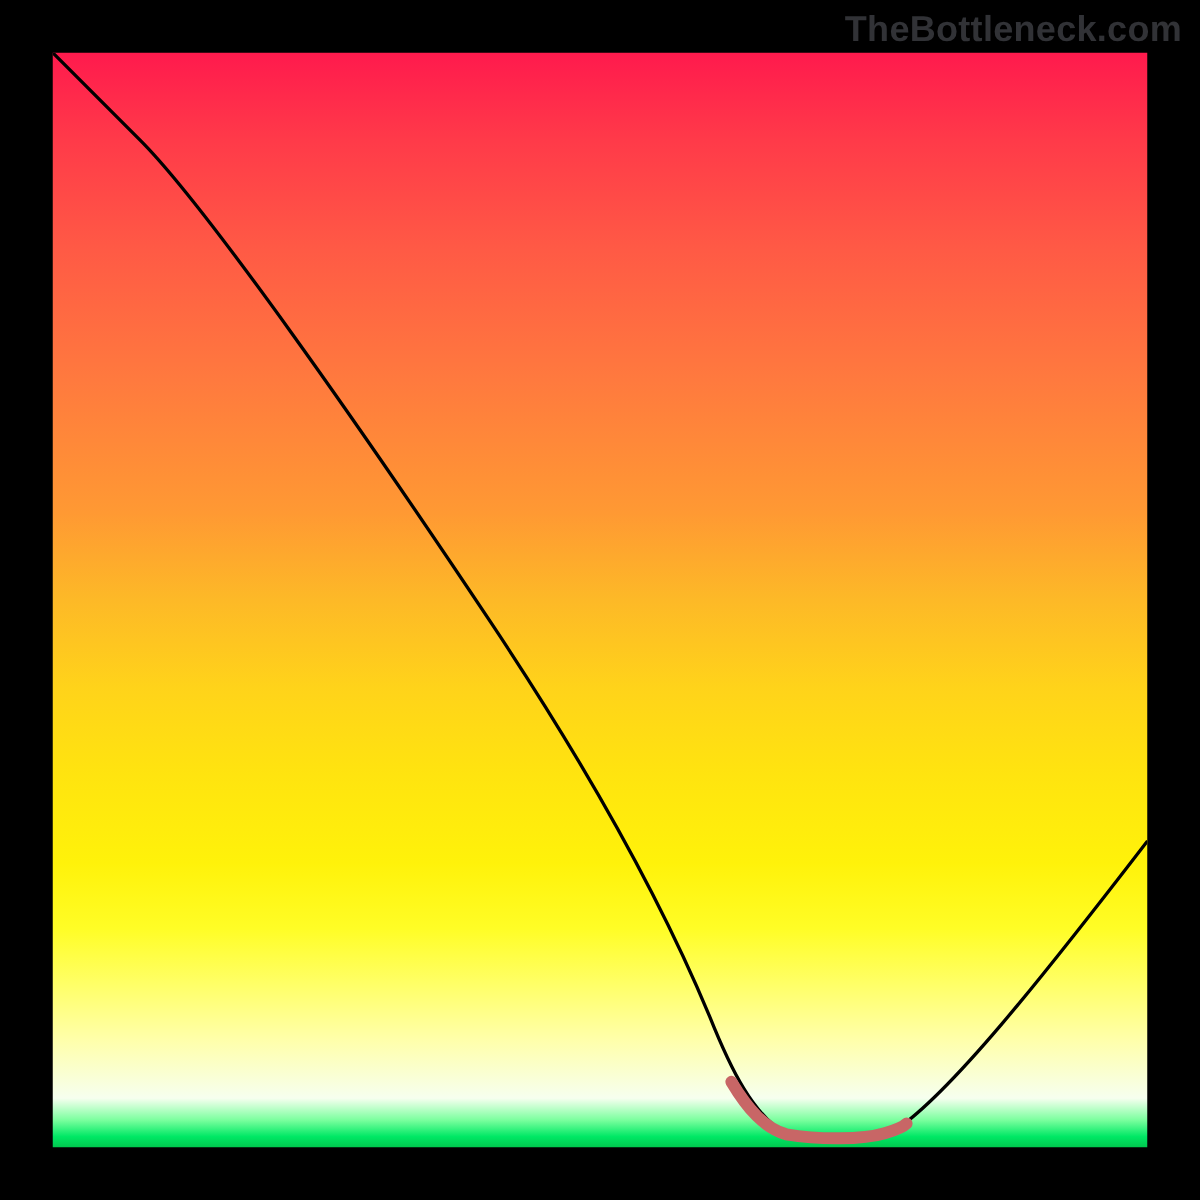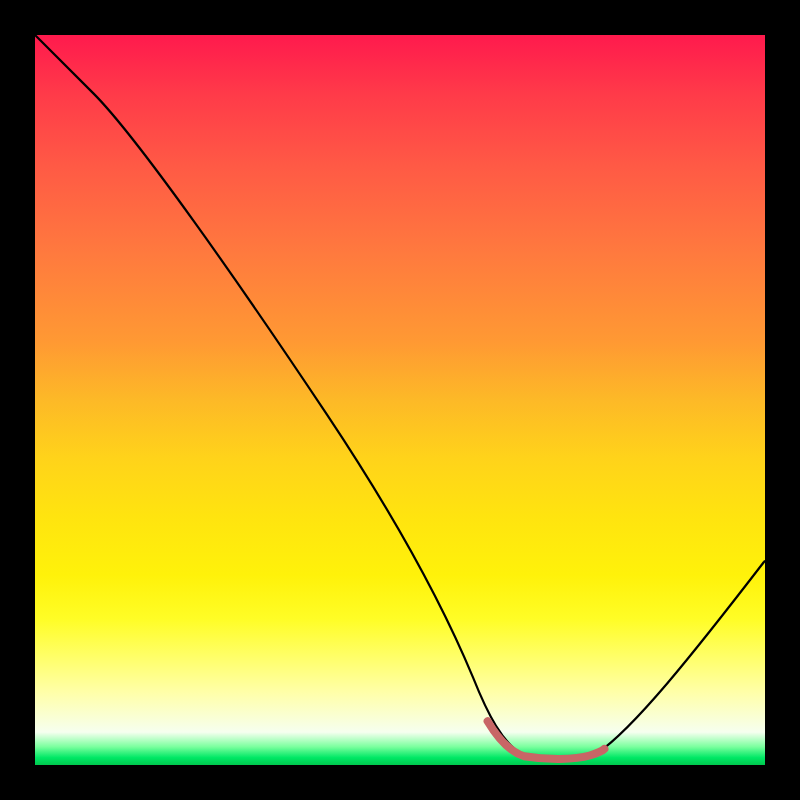--- a/index.html
+++ b/index.html
@@ -54,20 +54,21 @@
     position: absolute;
     inset: 0;
     width: 100%;
     height: 100%;
   }
 </style>
 </head>
 <body>
 
 <div class="frame">
+  <div class="watermark">TheBottleneck.com</div>
 
   <div class="plot">
     <div class="gradient"></div>
     <svg class="curve" viewBox="0 0 730 730" preserveAspectRatio="none">
       <path d="M 0 0 C 21.9 21.90000000000002 43.8 43.80000000000004 58.4 58.39999999999997 C 102.2 102.2 204.4 248.2 292 379.6 C 350.4 467.2 401.50000000000006 554.8 438 642.4 C 452.6 678.9 467.2 708.1 489.1 721.24 C 510.99999999999994 725.62 540.2 725.62 562.1 718.3199999999999 C 598.5999999999999 693.5 657 620.5 730 525.6" fill="none" stroke="#000" stroke-width="2.2" id="path-main"></path>
       <path d="M 452.6 686.1999999999999 C 463.55 704.4499999999999 474.5 716.86 489.1 721.24 C 510.99999999999994 724.89 540.2 724.89 554.8 720.51 C 562.1 718.3199999999999 567.21 716.13 569.4 713.9399999999999" fill="none" stroke="#c86666" stroke-width="8" stroke-linecap="round" id="path-hl"></path>
     </svg>
   </div>
 </div>
 

